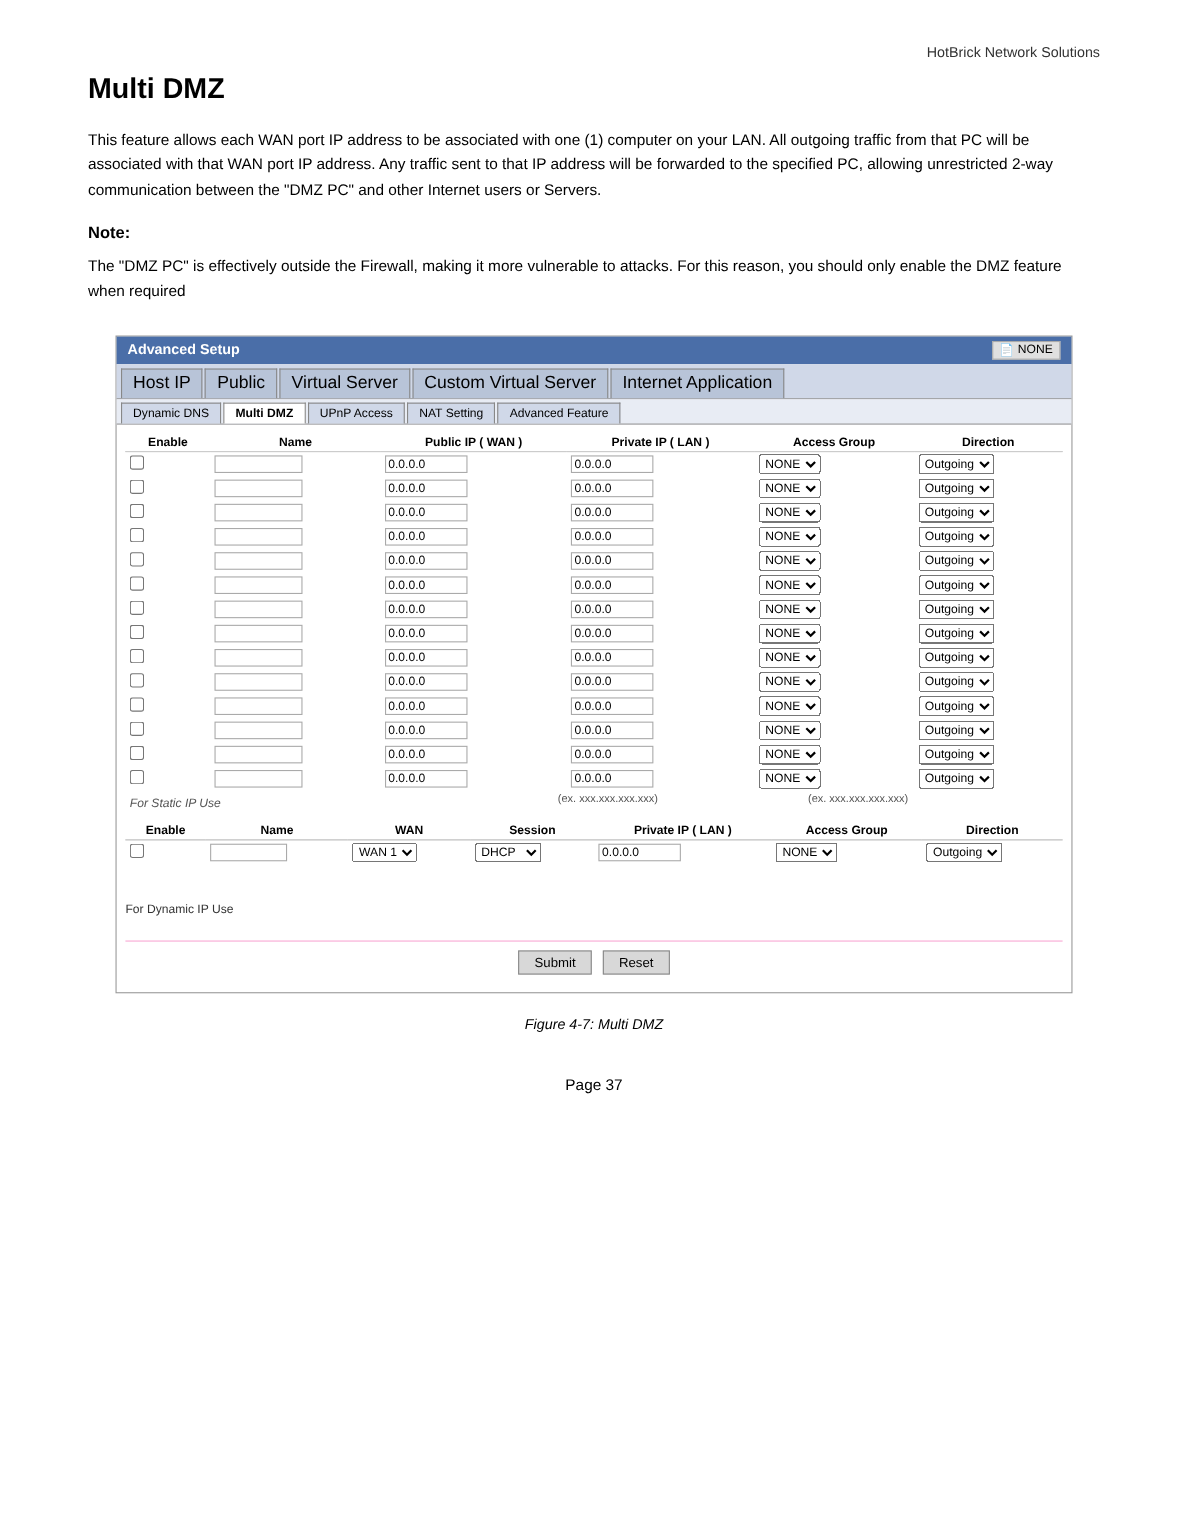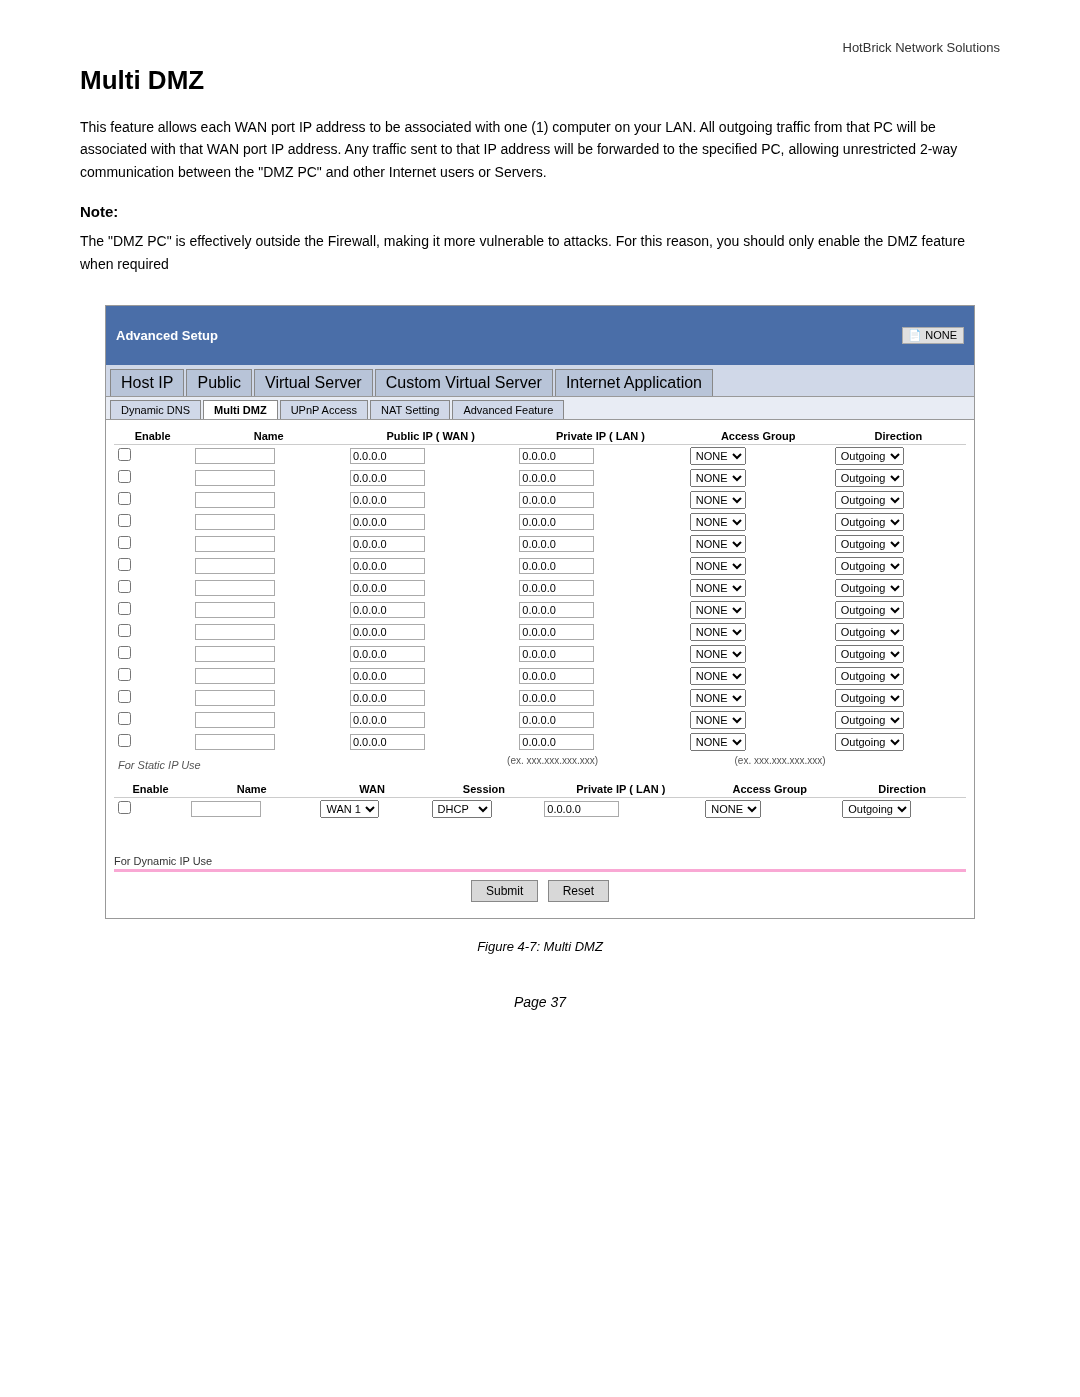--- a/index.html
+++ b/index.html
@@ -42,26 +42,26 @@
     .panel {
       border: 1px solid #999;
       background: #fff;
       width: 870px;
       margin: 0 auto 20px auto;
       font-size: 12px;
     }
     .panel-header {
       background: #4a6ea8;
       color: #fff;
-      padding: 21px 10px;
+      padding: 4px 10px;
       font-size: 13px;
       font-weight: bold;
       display: flex;
       justify-content: space-between;
-      align-items: center;
+      align-items: flex-start;
     }
     .help-btn {
       background: #e0e0e0;
       color: #000;
       border: 1px solid #aaa;
       padding: 1px 6px;
       font-size: 11px;
       cursor: pointer;
       display: flex;
       align-items: center;
@@ -139,41 +139,41 @@
       color: #555;
       margin: 4px 0 2px 0;
     }
     .ex-label {
       font-size: 10px;
       color: #555;
     }
     .button-row {
       text-align: center;
       padding: 8px;
-      border-top: 3px solid #f9a8d4;
+      border-top: 1px solid #f9a8d4;
+      margin-top: 20px;
     }
     .btn {
       padding: 3px 14px;
       font-size: 12px;
       border: 1px solid #888;
       background: #d8d8d8;
       cursor: pointer;
       margin: 0 3px;
     }
     .figure-caption {
       text-align: center;
       font-size: 13px;
       font-style: italic;
       margin-bottom: 20px;
     }
     .page-number {
       text-align: center;
       font-size: 14px;
       margin-top: 40px;
-      font-style: italic;
     }
     .for-label {
       font-size: 11px;
       font-weight: normal;
       padding: 4px 0 2px 0;
       color: #333;
       margin-top: 31px;
     }
   </style>
 </head>

